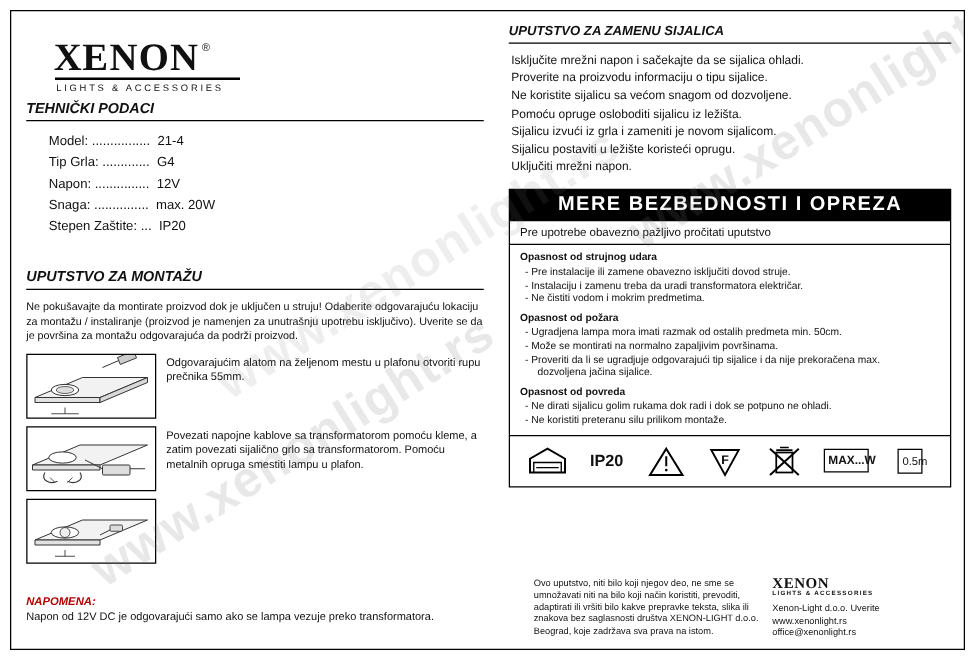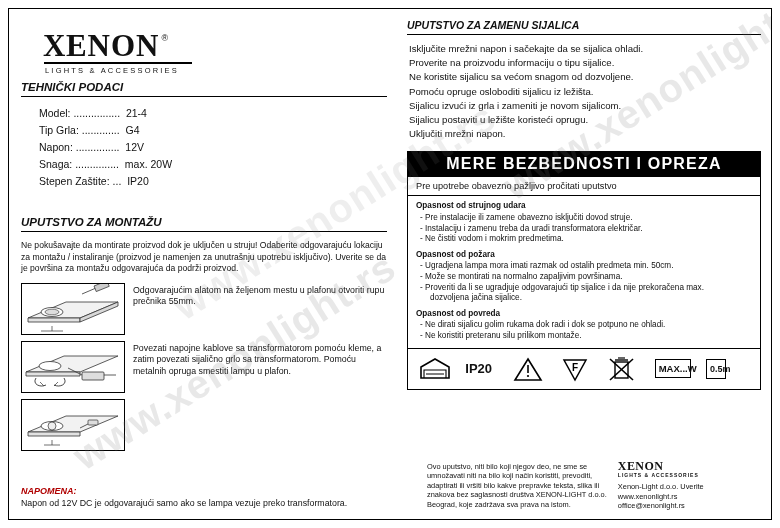--- a/index.html
+++ b/index.html
@@ -134,21 +134,21 @@
     padding-top: 2px;
   }
   .step3 {
     margin-top: 2px;
   }
 
   
   .napomena {
     position: absolute;
     left: 12px;
-    bottom: 10px;
+    bottom: 20px;
     width: 360px;
   }
   .napomena-title {
     font-size: 9px;
     font-weight: bold;
     font-style: italic;
     color: #b00000;
     margin-bottom: 2px;
   }
   .napomena-text {
@@ -216,41 +216,41 @@
     align-items: center;
     justify-content: space-between;
     border-top: 1px solid #000;
     padding: 5px 10px 5px 10px;
   }
   .icon-cell {
     width: 40px;
     height: 30px;
     display: flex;
     align-items: center;
-    justify-content: flex-start;
+    justify-content: center;
     position: relative;
   }
   .icon-label {
     font-size: 13px;
     font-weight: bold;
     font-family: "Liberation Sans", sans-serif;
   }
   .icon-max {
     border: 1.4px solid #000;
     font-size: 9.5px;
     font-weight: bold;
     padding: 3px 3px;
     width: 36px;
     text-align: center;
     box-sizing: border-box;
   }
   .icon-dist {
     border: 1.4px solid #000;
     font-size: 9px;
-    font-weight: bold;
+    font-weight: normal;
     padding: 4px 3px;
     width: 20px;
     text-align: center;
     box-sizing: border-box;
   }
 
   
   .footer {
     position: absolute;
     left: 388px;

